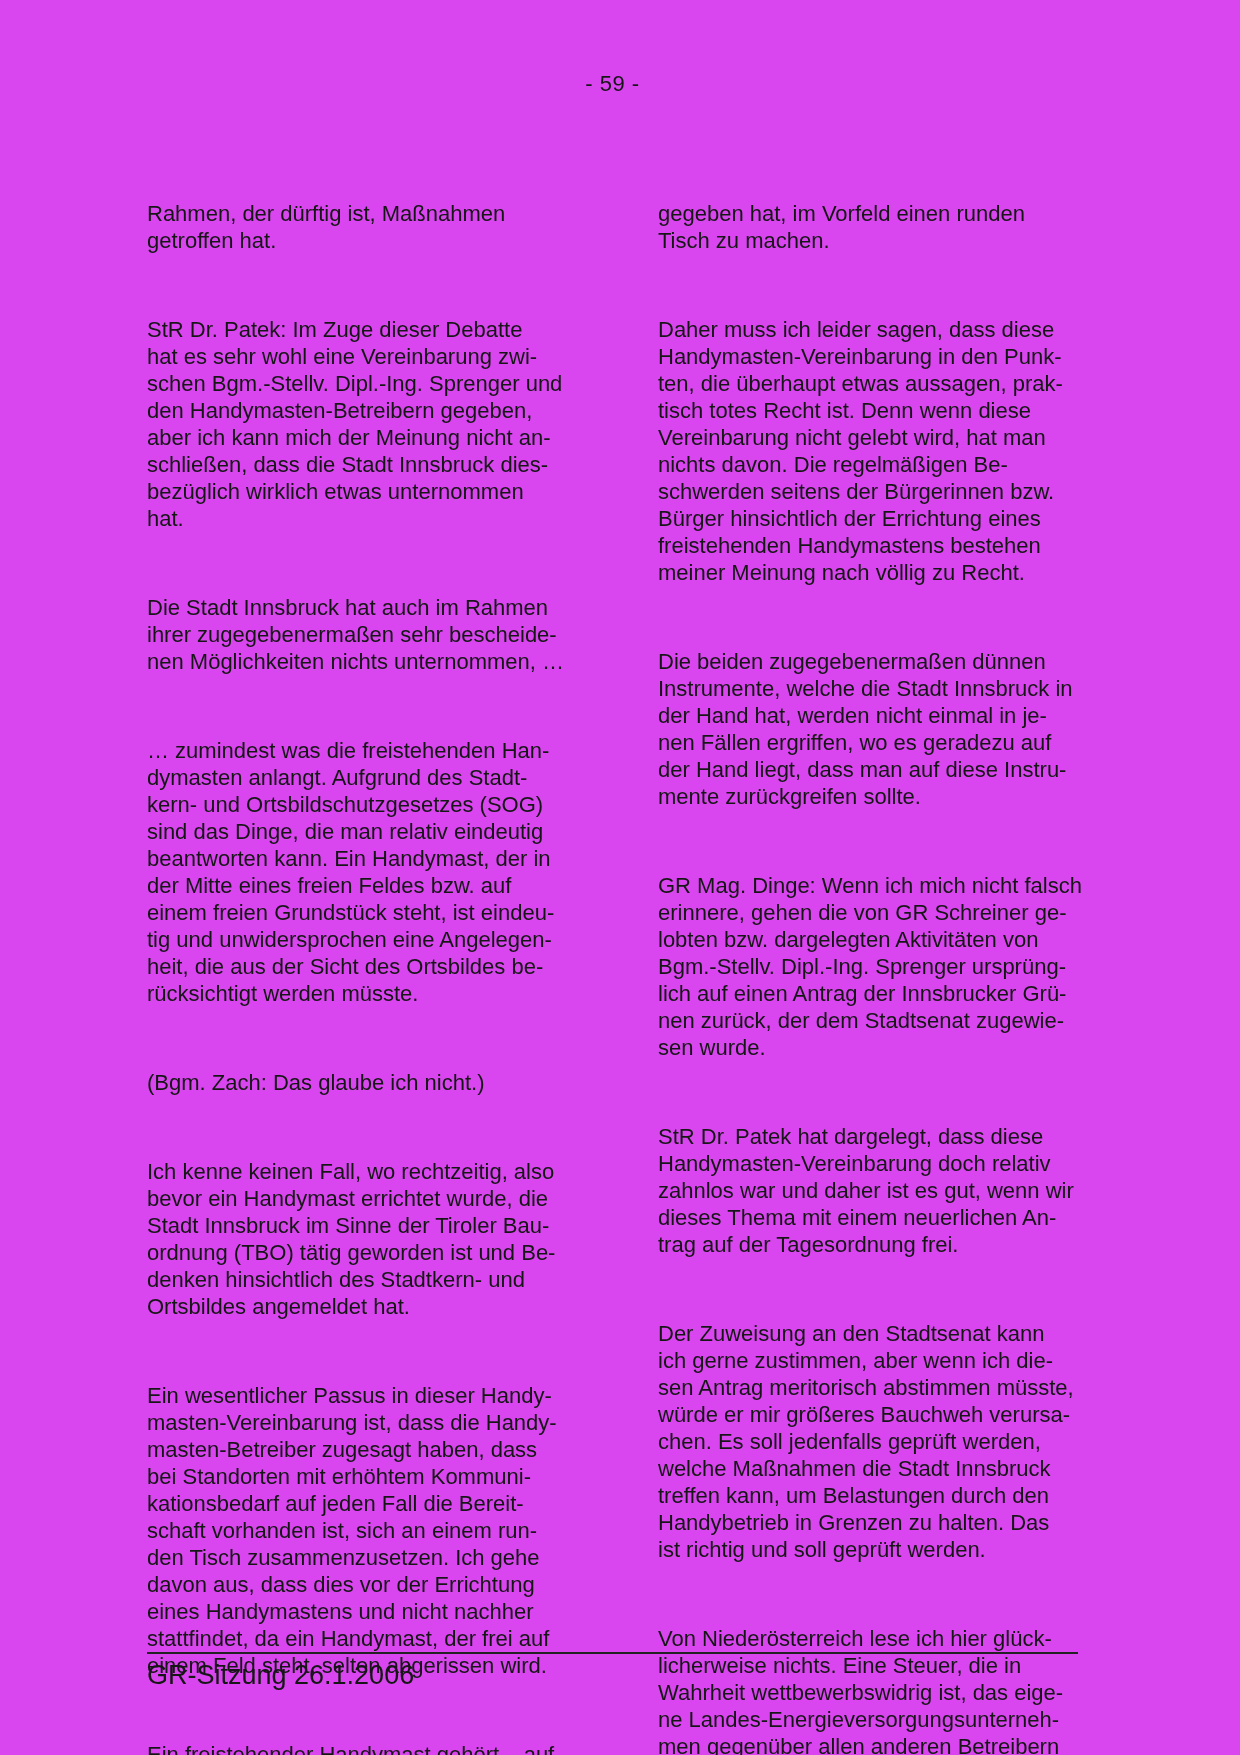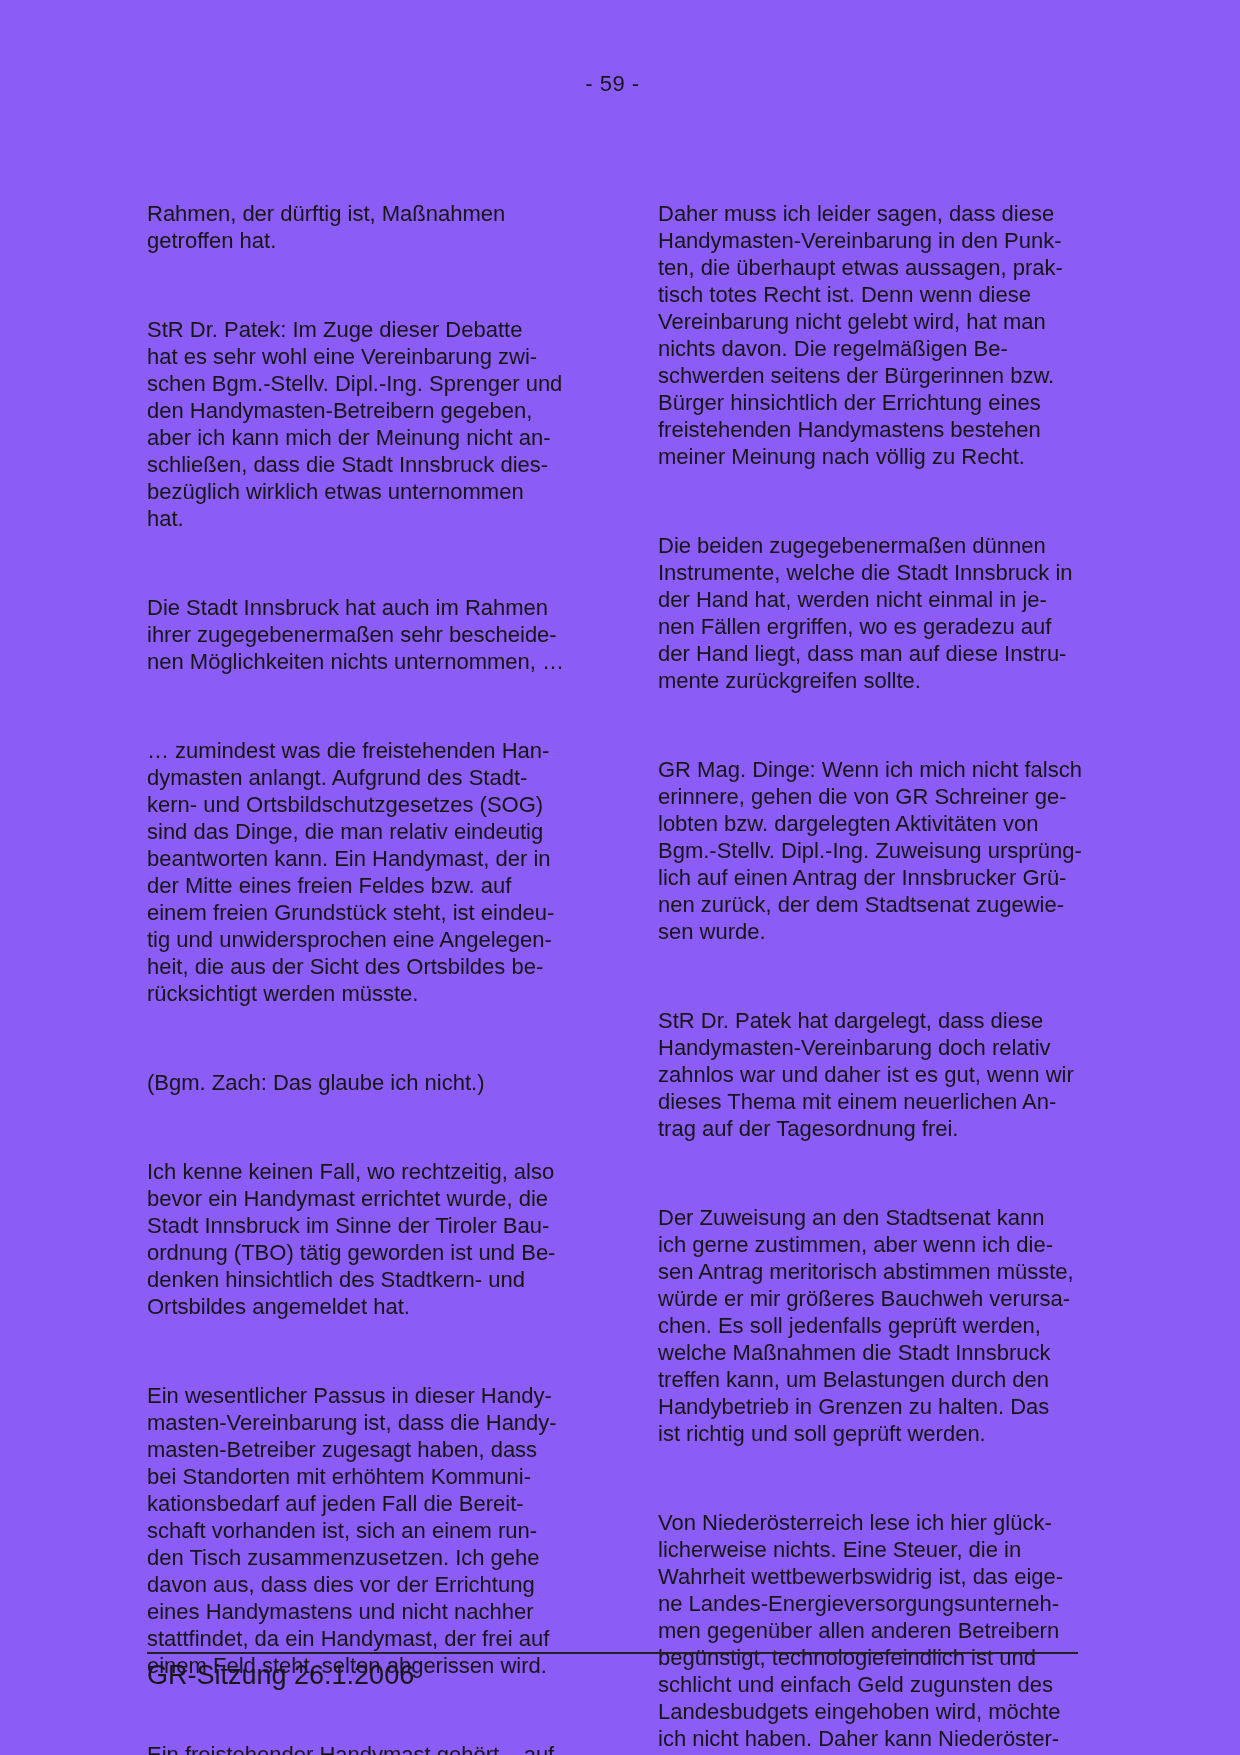--- a/index.html
+++ b/index.html
@@ -4,21 +4,21 @@
 <style>
   html, body {
     margin: 0;
     padding: 0;
     background: #ffffff;
   }
   .page {
     position: relative;
     width: 1240px;
     height: 1755px;
-    background: #8b5cf6;
+    background: #d946ef;
     overflow: hidden;
     font-family: "Liberation Sans", "DejaVu Sans", sans-serif;
     color: #161616;
   }
   .content {
     position: absolute;
     left: 147px;
     top: 0;
     width: 931px;
   }
@@ -121,40 +121,42 @@
 net. Ich kann mich nicht daran erinnern,
 dass es weder von Seiten der Stadt Inns-
 bruck noch von Seiten der Handymasten-
 Betreiber bei der Planung eines freiste-
 henden Handymastens Bemühungen</span></p>
       </div>
 
       <div class="gutter"></div>
 
       <div class="col col-right">
+        <p class="para"><span class="lead"></span><span>gegeben hat, im Vorfeld einen runden
+Tisch zu machen.</span></p>
         <p class="para"><span class="lead"></span><span>Daher muss ich leider sagen, dass diese
 Handymasten-Vereinbarung in den Punk-
 ten, die überhaupt etwas aussagen, prak-
 tisch totes Recht ist. Denn wenn diese
 Vereinbarung nicht gelebt wird, hat man
 nichts davon. Die regelmäßigen Be-
 schwerden seitens der Bürgerinnen bzw.
 Bürger hinsichtlich der Errichtung eines
 freistehenden Handymastens bestehen
 meiner Meinung nach völlig zu Recht.</span></p>
         <p class="para"><span class="lead"></span><span>Die beiden zugegebenermaßen dünnen
 Instrumente, welche die Stadt Innsbruck in
 der Hand hat, werden nicht einmal in je-
 nen Fällen ergriffen, wo es geradezu auf
 der Hand liegt, dass man auf diese Instru-
 mente zurückgreifen sollte.</span></p>
         <p class="para"><span class="lead">GR Mag. Dinge:</span><span> Wenn ich mich nicht falsch
 erinnere, gehen die von GR Schreiner ge-
 lobten bzw. dargelegten Aktivitäten von
-Bgm.-Stellv. Dipl.-Ing. Zuweisung ursprüng-
+Bgm.-Stellv. Dipl.-Ing. Sprenger ursprüng-
 lich auf einen Antrag der Innsbrucker Grü-
 nen zurück, der dem Stadtsenat zugewie-
 sen wurde.</span></p>
         <p class="para"><span class="lead"></span><span>StR Dr. Patek hat dargelegt, dass diese
 Handymasten-Vereinbarung doch relativ
 zahnlos war und daher ist es gut, wenn wir
 dieses Thema mit einem neuerlichen An-
 trag auf der Tagesordnung frei.</span></p>
         <p class="para"><span class="lead"></span><span>Der Zuweisung an den Stadtsenat kann
 ich gerne zustimmen, aber wenn ich die-

